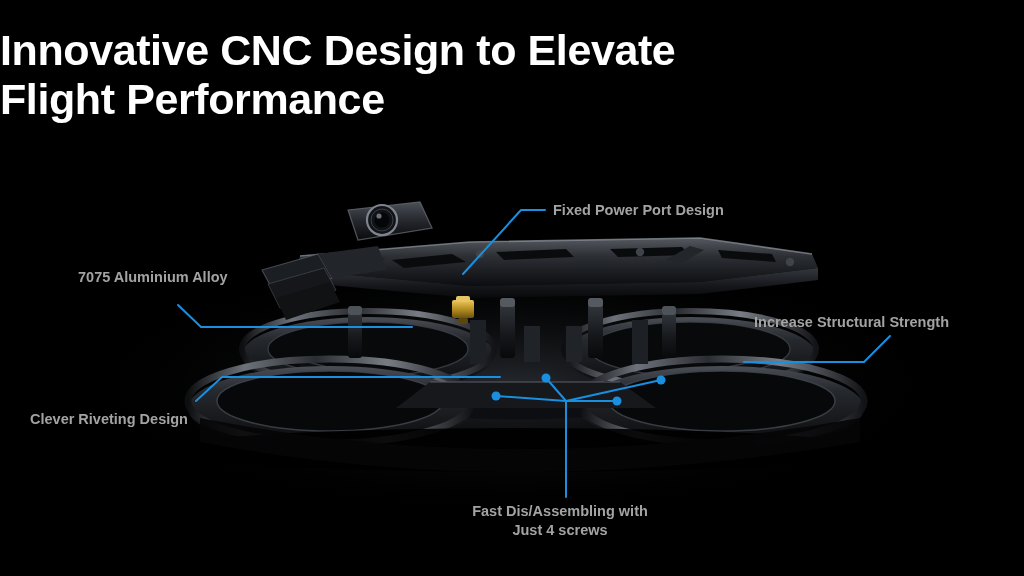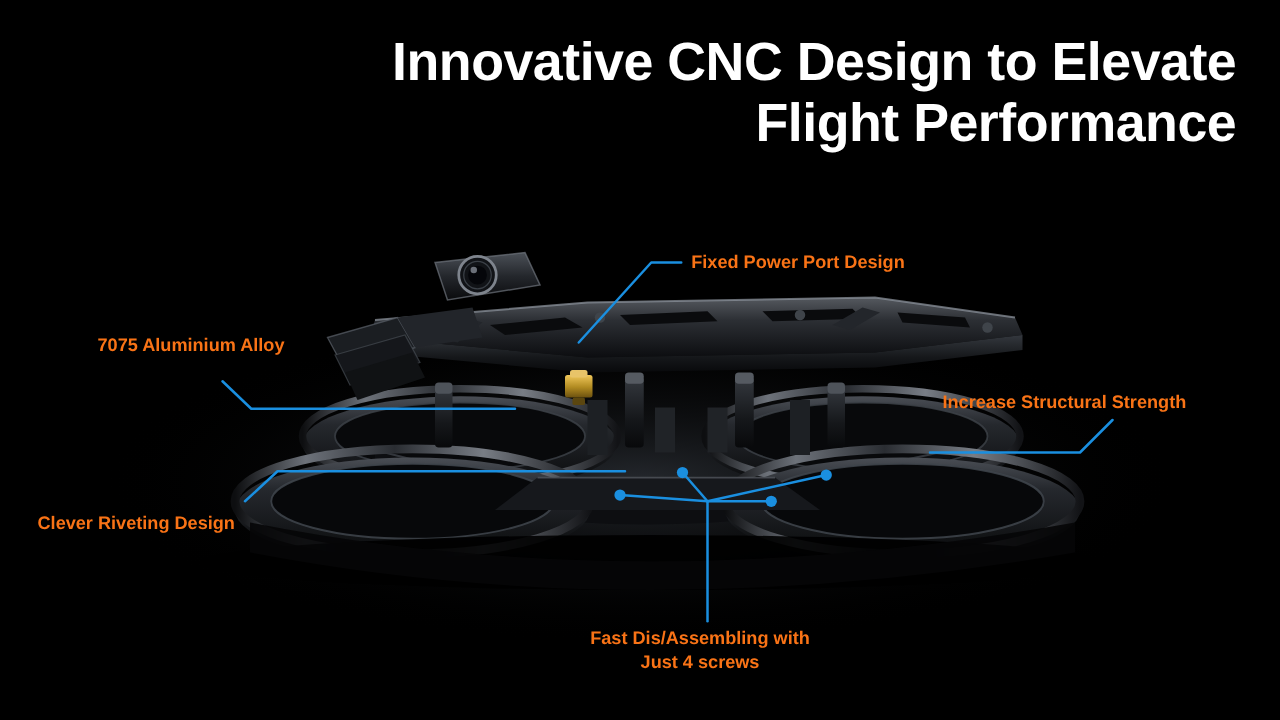--- a/index.html
+++ b/index.html
@@ -23,21 +23,21 @@
     background: #000000;
     overflow: hidden;
   }
 
   
   #title-block {
     position: absolute;
     top: 26px;
     left: 0;
     width: 989px;
-    text-align: right;
+    text-align: left;
     pointer-events: none;
   }
   .title-line {
     font-size: 43px;
     font-weight: bold;
     letter-spacing: -0.4px;
     line-height: 49px;
     color: #ffffff;
     white-space: nowrap;
   }
@@ -60,21 +60,21 @@
     height: 576px;
     pointer-events: none;
   }
 
   
   .callout-label {
     position: absolute;
     font-size: 14.5px;
     font-weight: bold;
     line-height: 19px;
-    color: #f97316;
+    color: #a3a3a3;
     white-space: nowrap;
   }
   .callout-label.align-center { text-align: center; }
   .callout-label.align-left  { text-align: left; }
 
   #label-fixed-power-port { left: 553px; top: 201px; }
   #label-aircraft-material { left: 78px;  top: 268px; }
   #label-increase-strength { left: 754px; top: 313px; }
   #label-clever-riveting   { left: 30px;  top: 410px; }
   #label-fast-assembling   { left: 457px; top: 502px; width: 206px; }

